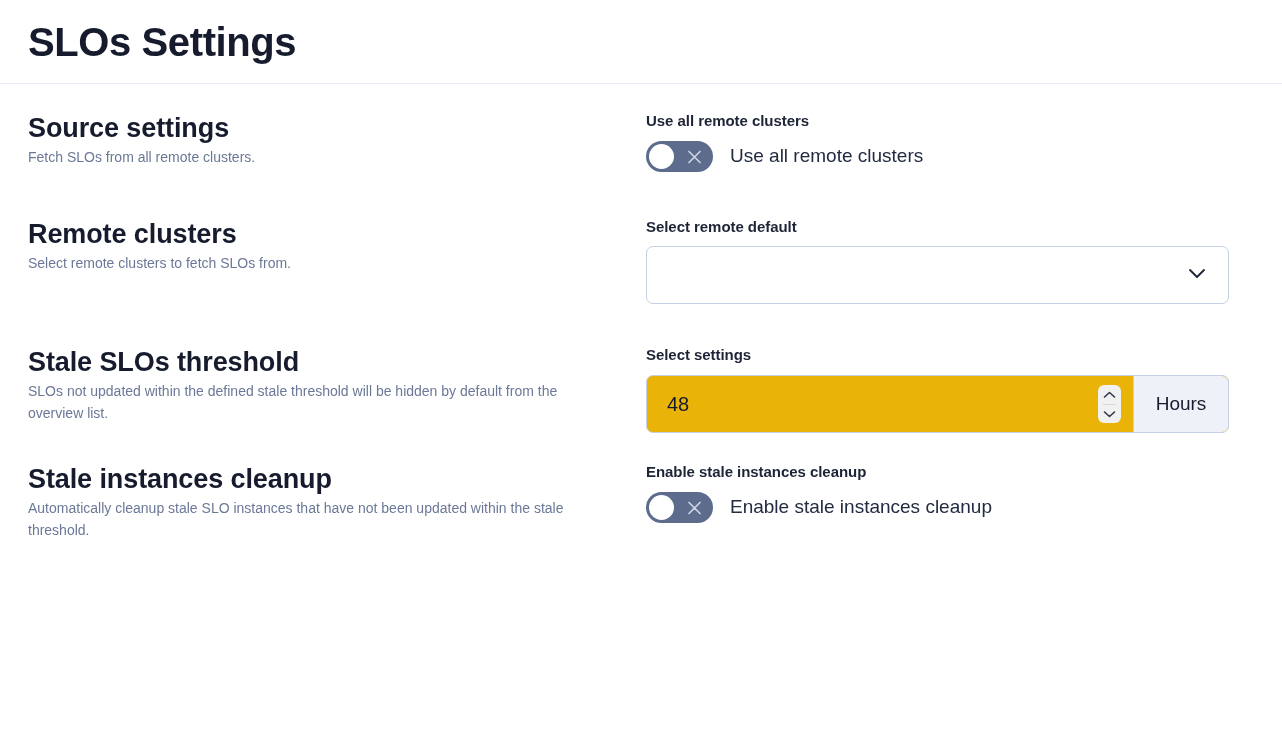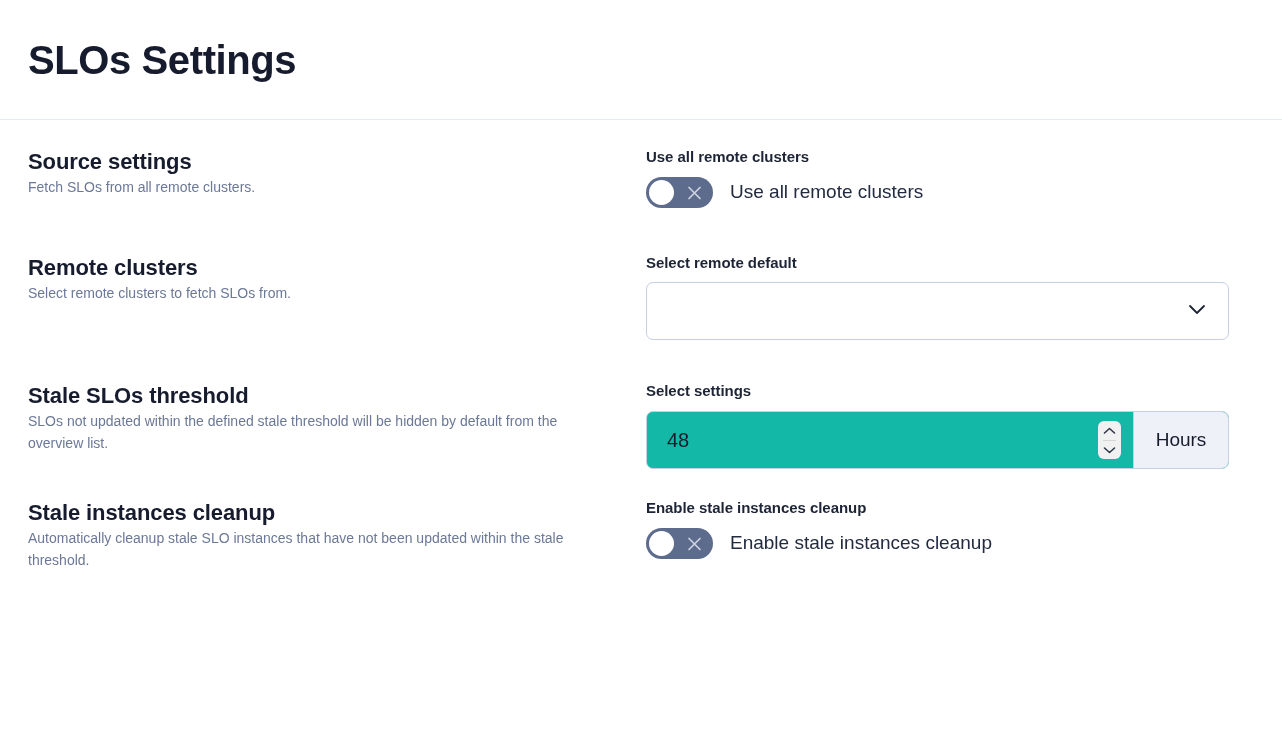--- a/index.html
+++ b/index.html
@@ -15,21 +15,21 @@
   .page {
     position: relative;
     width: 1282px;
     height: 756px;
     overflow: hidden;
     background: #ffffff;
   }
 
   
   .page-header {
-    height: 120px;
+    height: 84px;
     border-bottom: 1px solid #e6eaf2;
     display: flex;
     align-items: center;
     padding-left: 28px;
   }
 
   .page-title {
     font-size: 40px;
     font-weight: bold;
     color: #161c2d;
@@ -52,21 +52,21 @@
     flex: 0 0 618px;
     padding-right: 30px;
   }
 
   .setting-right {
     flex: 1 1 auto;
     min-width: 0;
   }
 
   .section-heading {
-    font-size: 22px;
+    font-size: 27px;
     font-weight: bold;
     color: #161c2d;
     line-height: 1.25;
     letter-spacing: -0.1px;
   }
 
   .section-desc {
     font-size: 14px;
     font-weight: normal;
     color: #6b7897;
@@ -155,21 +155,21 @@
   .select-chevron { flex: 0 0 auto; display: block; }
 
   
   .number-group {
     margin-top: 11px;
     width: 583px;
     height: 58px;
     display: flex;
     border: 1px solid #c5d0e4;
     border-radius: 7px;
-    background: #14b8a6;
+    background: #eab308;
     overflow: hidden;
   }
 
   .number-field {
     flex: 1 1 auto;
     display: flex;
     align-items: center;
     position: relative;
     padding: 0 12px 0 20px;
     min-width: 0;

